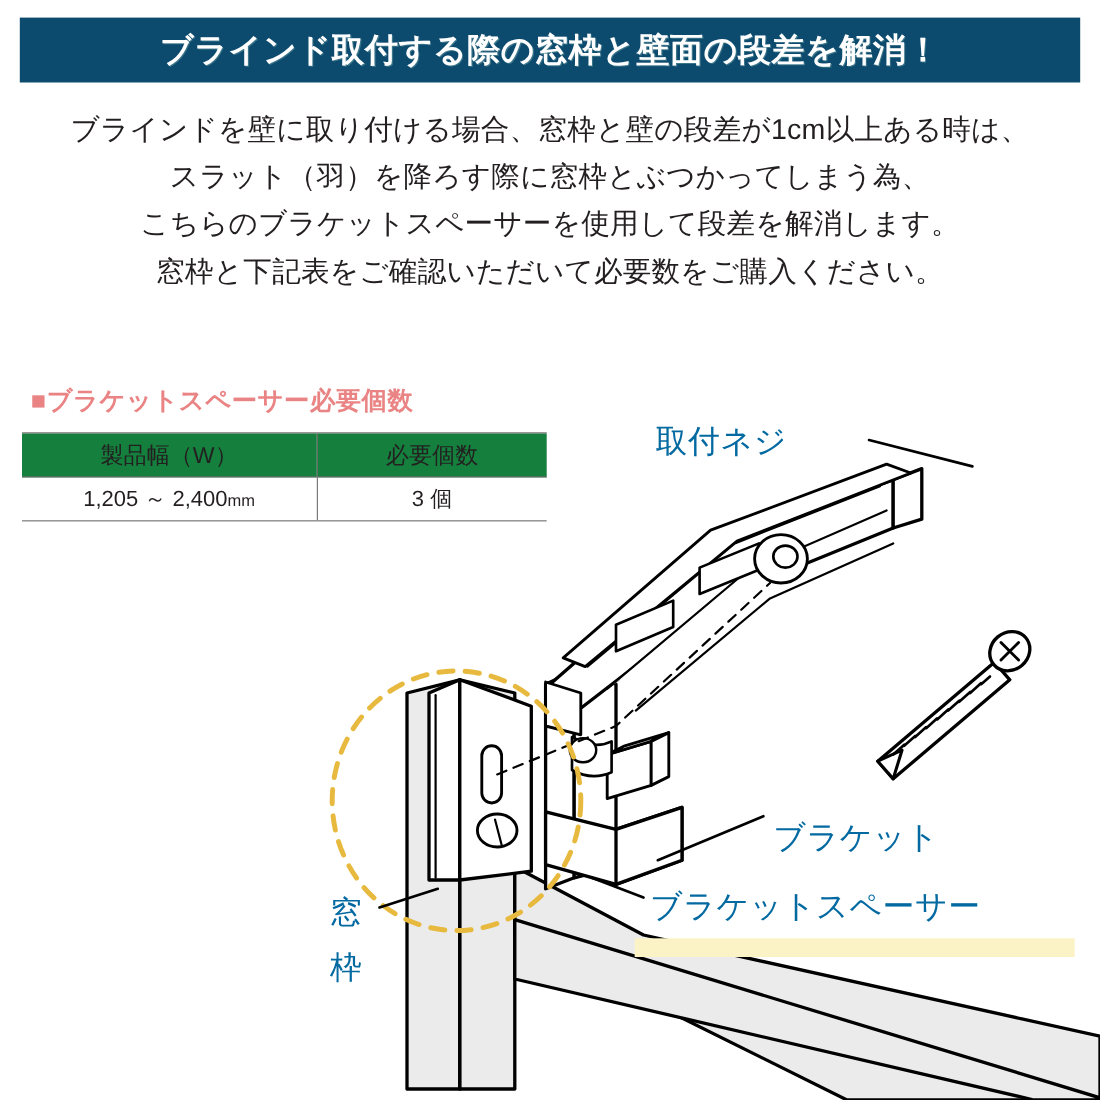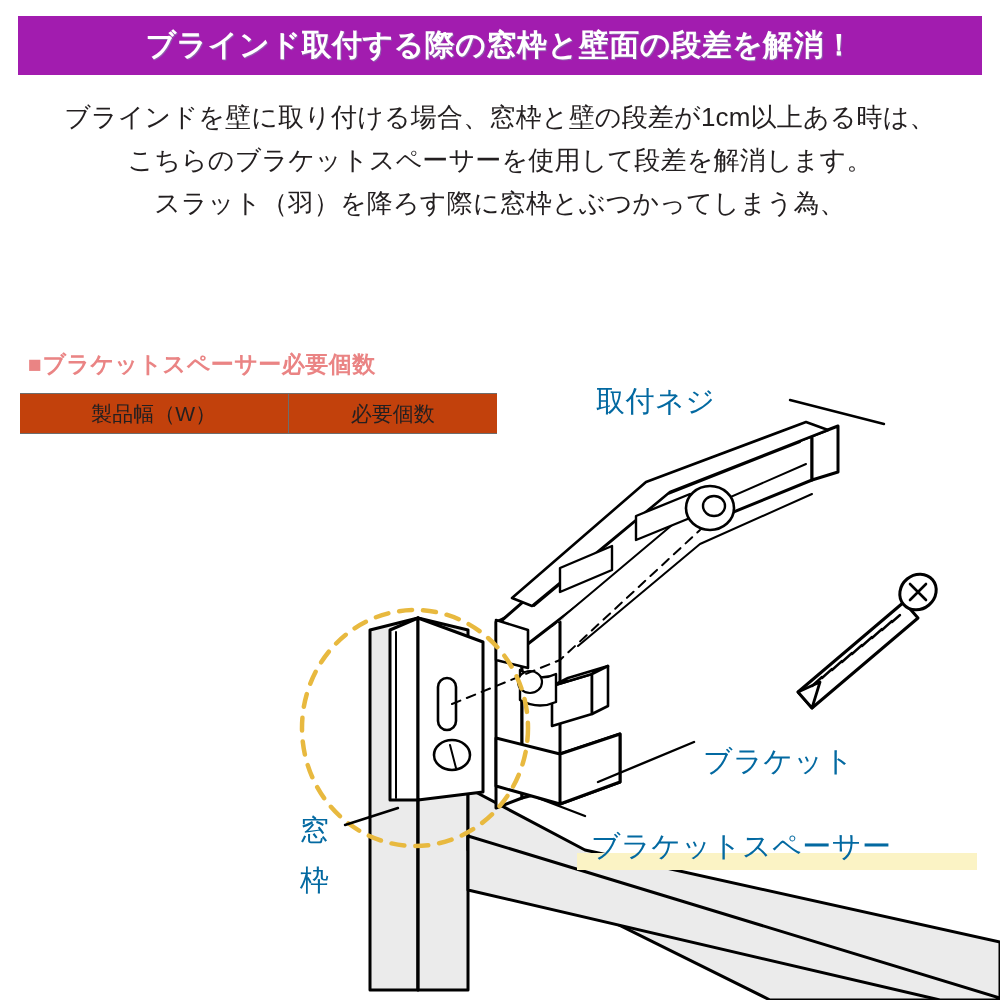--- a/index.html
+++ b/index.html
@@ -16,21 +16,21 @@
     color: #231f20;
   }
 
   
   .banner {
     position: absolute;
     left: 18px;
     top: 16px;
     width: 964px;
     height: 59px;
-    background: #a21caf;
+    background: #0c4a6e;
     display: flex;
     align-items: center;
     justify-content: center;
   }
   .banner-title {
     font-size: 30px;
     font-weight: bold;
     color: #ffffff;
     letter-spacing: 0.5px;
     white-space: nowrap;
@@ -79,21 +79,21 @@
     text-align: center;
     font-size: 20px;
     font-weight: normal;
     color: #231f20;
     height: 39px;
     padding: 0;
     border-top: 1.6px solid #6d6d6d;
     border-bottom: 1.6px solid #6d6d6d;
   }
   .spec-table thead th {
-    background: #c2410c;
+    background: #15803d;
     font-size: 21px;
   }
   .spec-table th.col-div,
   .spec-table td.col-div {
     border-left: 1.6px solid #6d6d6d;
   }
   .mm { font-size: 15px; }
   .note-mark { font-size: 17px; }
 
   
@@ -117,54 +117,59 @@
 
   .dlabel {
     position: absolute;
     font-size: 29px;
     color: #0369a1;
     white-space: nowrap;
     letter-spacing: 0.5px;
   }
   .dlabel-screw { left: 596px; top: 382px; }
   .dlabel-bracket { left: 703px; top: 742px; }
-  .dlabel-spacer { left: 591px; top: 827px; }
+  .dlabel-spacer { left: 591px; top: 805px; }
   .dlabel-frame {
     left: 300px; top: 805px;
     line-height: 50px;
     white-space: pre-line;
   }
 </style>
 </head>
 <body>
 
 <div class="banner">
   <div class="banner-title">ブラインド取付する際の窓枠と壁面の段差を解消！</div>
 </div>
 
 <div class="intro">
   <div class="intro-line">ブラインドを壁に取り付ける場合、窓枠と壁の段差が1cm以上ある時は、</div>
+  <div class="intro-line">スラット（羽）を降ろす際に窓枠とぶつかってしまう為、</div>
   <div class="intro-line">こちらのブラケットスペーサーを使用して段差を解消します。</div>
-  <div class="intro-line">スラット（羽）を降ろす際に窓枠とぶつかってしまう為、</div>
+  <div class="intro-line">窓枠と下記表をご確認いただいて必要数をご購入ください。</div>
 </div>
 
 <div class="table-heading"><span>■</span><span>ブラケットスペーサー必要個数</span></div>
 
 <table class="spec-table">
   <colgroup>
       <col class="c1">
       <col class="c2">
     </colgroup>
   <thead>
     <tr>
       <th>製品幅（W）</th>
       <th class="col-div">必要個数</th>
     </tr>
   </thead>
   <tbody>
+    <tr>
+      <td><span>1,205 ～ 2,400</span><span class="mm">mm</span><span class="note-mark"></span></td>
+      <td class="col-div">3 個</td>
+    </tr>
   </tbody>
 </table>
 
 <div class="diagram">
 <svg width="1000" height="670" viewBox="0 0 1000 670" xmlns="http://www.w3.org/2000/svg">
   <g fill="none" stroke="#000000" stroke-width="2.6" stroke-linejoin="round" stroke-linecap="round">
 
     <g>
       <polygon points="370,300 418,288 418,660 370,660" fill="#ebebeb" stroke="#000000" stroke-width="3"></polygon>
       <polygon points="418,288 468,300 468,660 418,660" fill="#ebebeb" stroke="#000000" stroke-width="3"></polygon>

